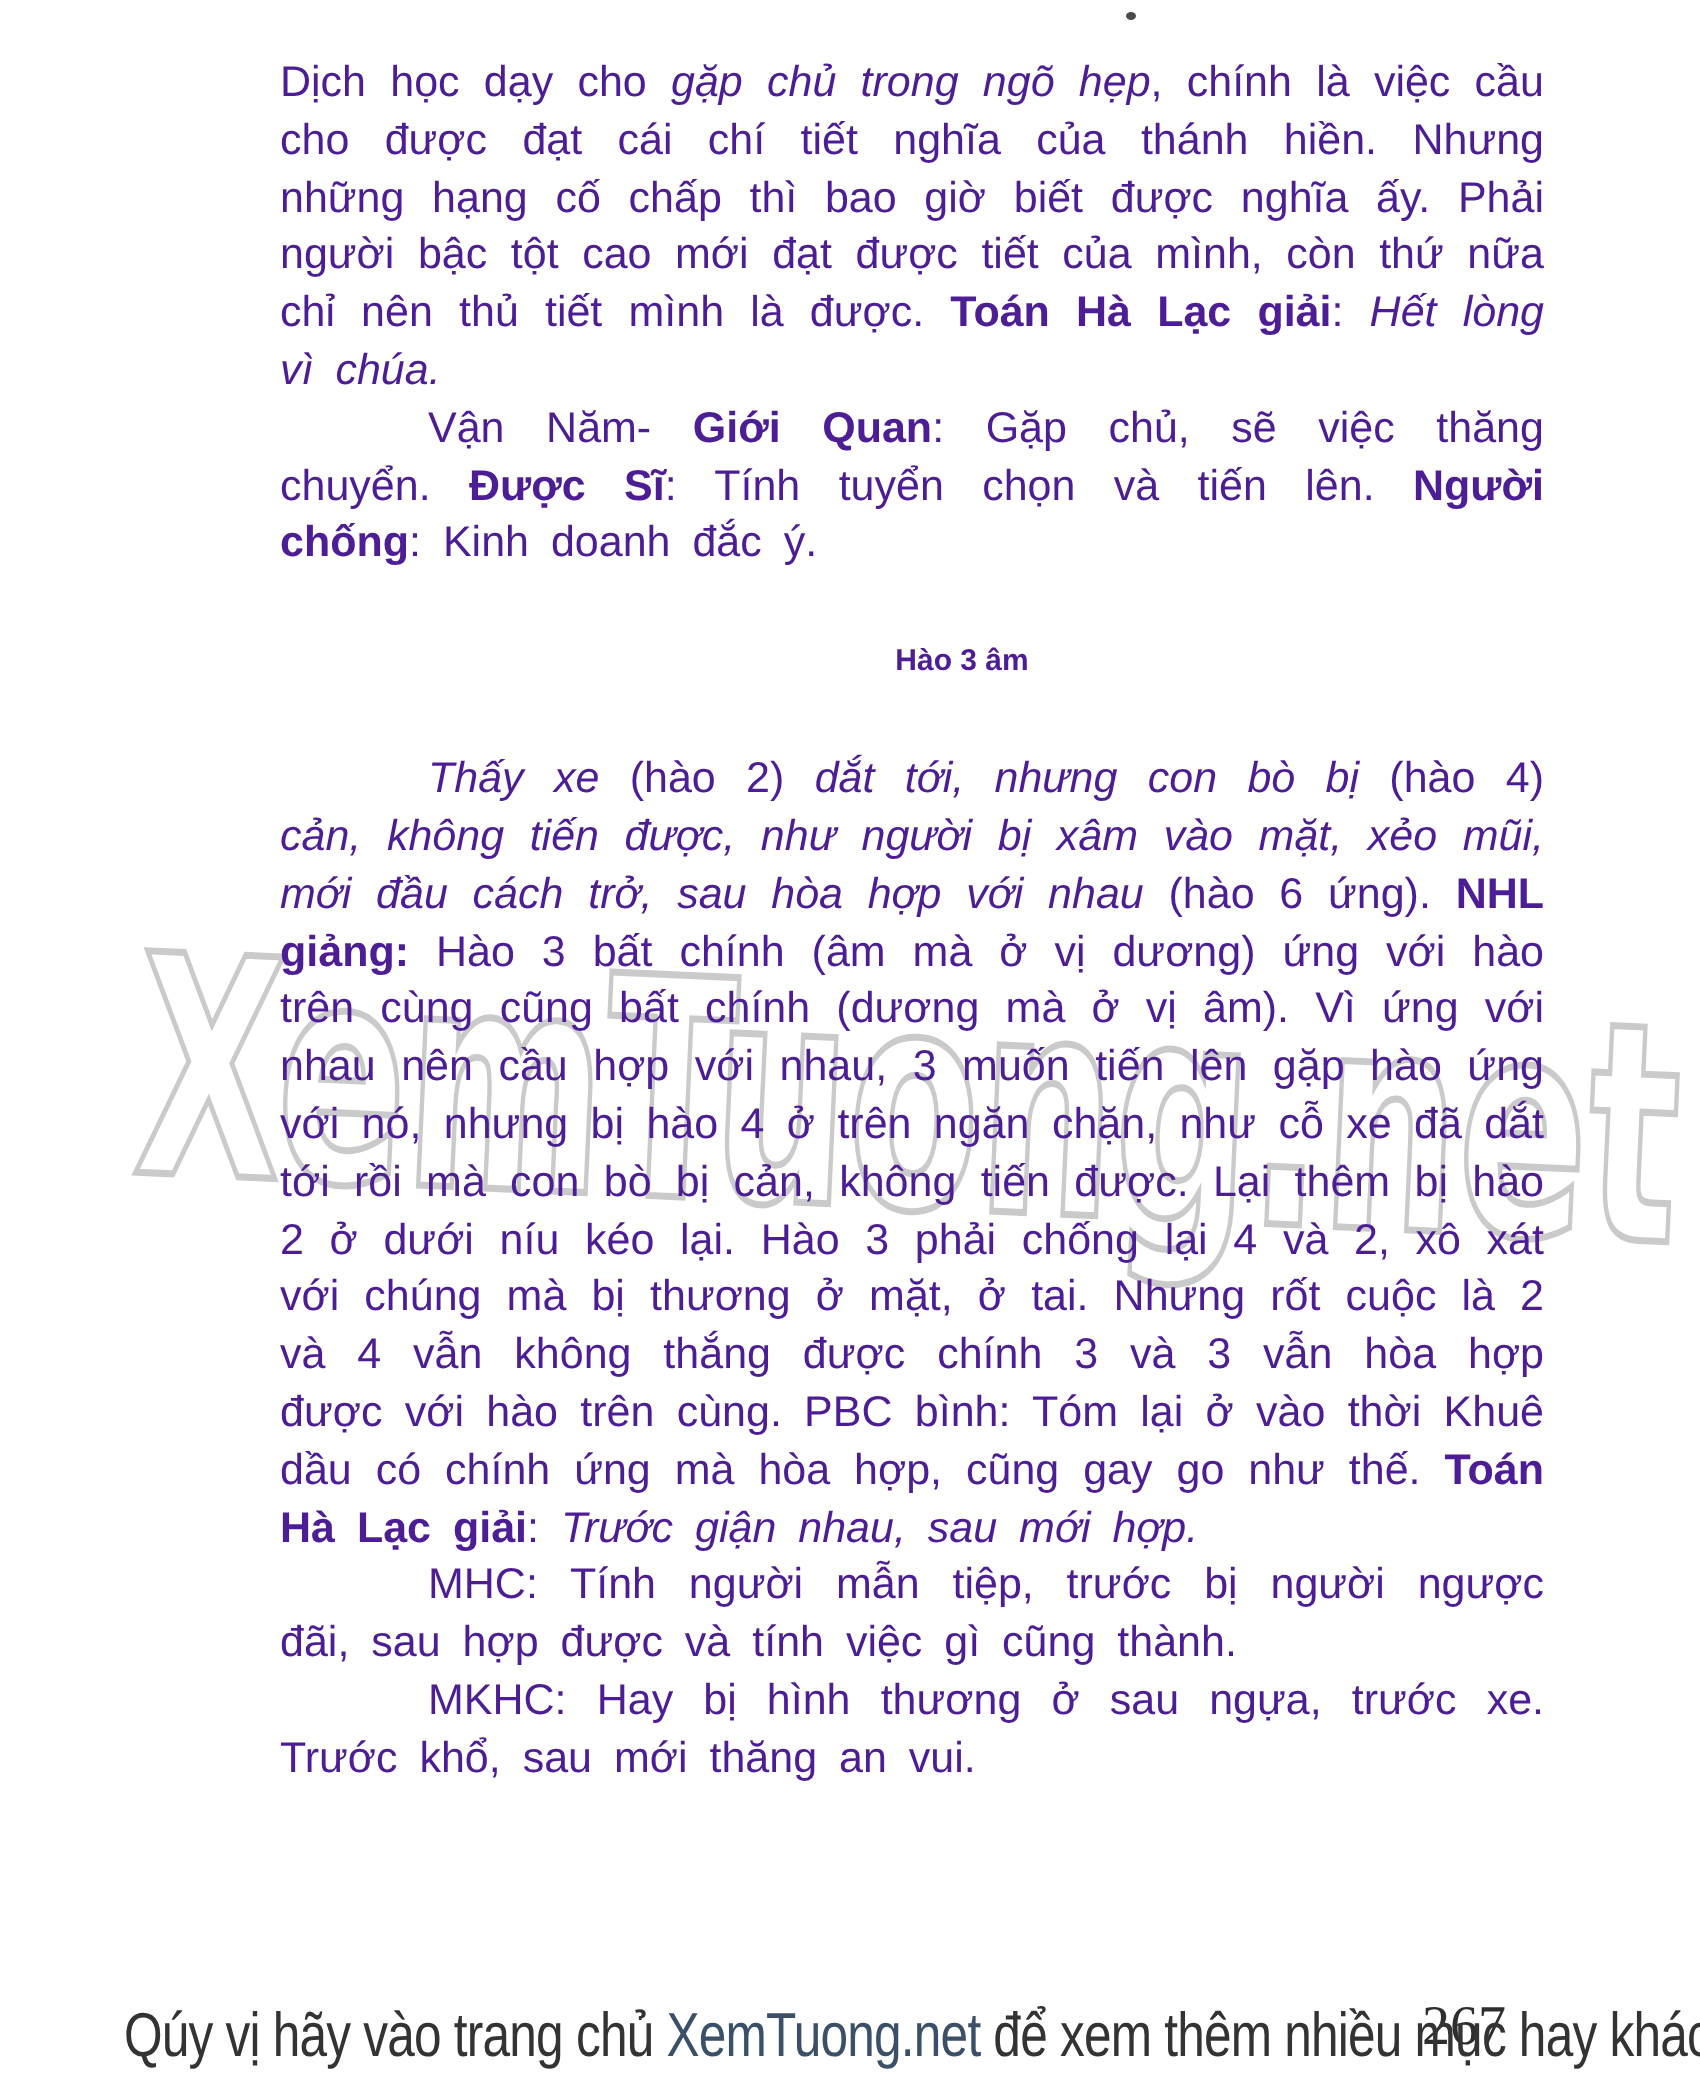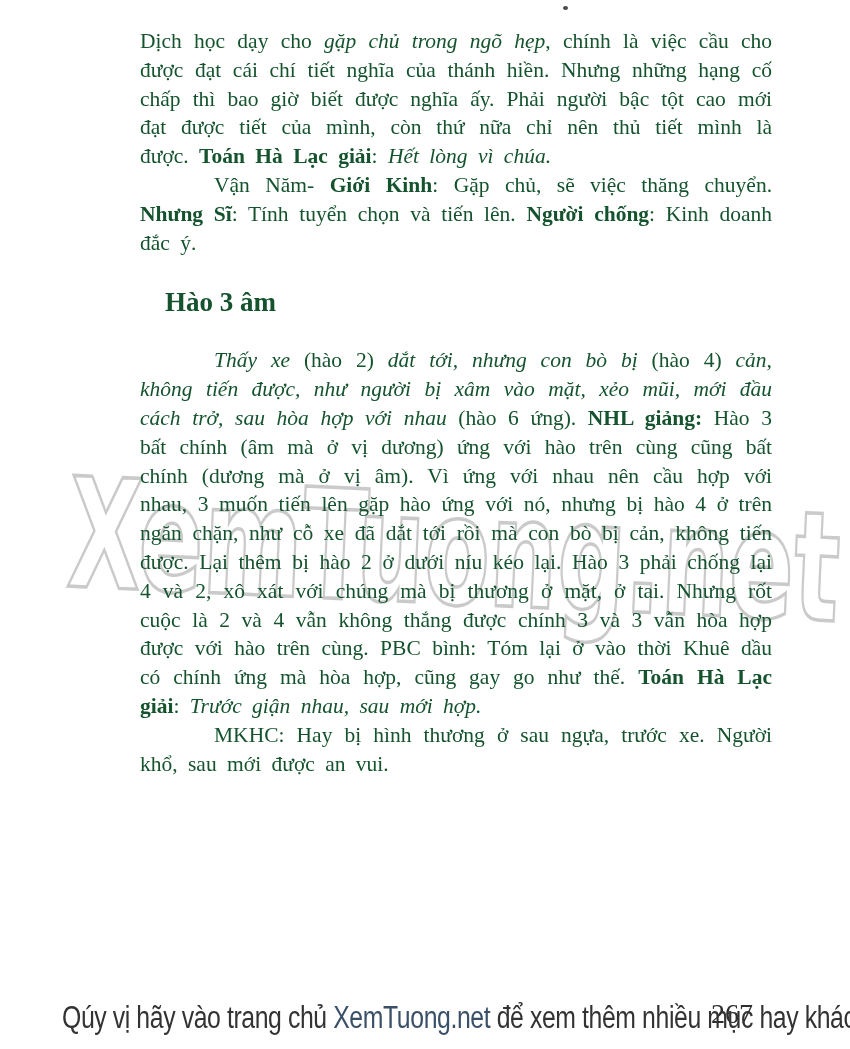--- a/index.html
+++ b/index.html
@@ -26,38 +26,38 @@
   }
   .watermark-svg text {
     font-family: "DejaVu Sans", sans-serif;
     font-weight: bold;
   }
   .text-column {
     position: absolute;
     left: 140px; top: 27px;
     width: 632px;
     z-index: 2;
-    font-family: Liberation Serif, serif;
+    font-family: Liberation Sans, sans-serif;
     font-size: 21.5px;
     line-height: 28.8px;
-    color: #14532d;
+    color: #4c1d95;
     text-align: justify;
   }
   .text-column p {
     margin: 0;
     word-spacing: 5px;
   }
   .text-column p.indent { text-indent: 74px; }
   .it { font-style: italic; }
   .bd { font-weight: bold; }
   .section-heading {
     font-weight: bold;
-    font-size: 27px;
+    font-size: 15px;
     line-height: 28px;
-    text-align: left;
+    text-align: center;
     margin: 31px 0 30px 0;
     transform: translateX(25px);
   }
   .footer {
     position: absolute;
     left: 62px; top: 1000px;
     z-index: 4;
     font-family: "Liberation Sans", "DejaVu Sans", sans-serif;
     font-size: 31px;
     letter-spacing: -0.5px;
@@ -82,23 +82,24 @@
 <div class="page">
 
   <div class="scan-dot"></div>
 
   <svg class="watermark-svg" width="850" height="1049" viewBox="0 0 850 1049">
     <text x="66" y="586" font-size="152" textLength="772" lengthAdjust="spacingAndGlyphs" fill="#ffffff" stroke="#cacaca" stroke-width="3.5" transform="rotate(2.6 66 586)">XemTuong.net</text>
   </svg>
 
   <div class="text-column">
       <p><span>Dịch học dạy cho </span><span class="it">gặp chủ trong ngõ hẹp</span><span>, chính là việc cầu cho được đạt cái chí tiết nghĩa của thánh hiền. Nhưng những hạng cố chấp thì bao giờ biết được nghĩa ấy. Phải người bậc tột cao mới đạt được tiết của mình, còn thứ nữa chỉ nên thủ tiết mình là được. </span><span class="bd">Toán Hà Lạc giải</span><span>: </span><span class="it">Hết lòng vì chúa.</span></p>
-      <p class="indent"><span>Vận Năm- </span><span class="bd">Giới Kinh</span><span>: Gặp chủ, sẽ việc thăng chuyển. </span><span class="bd">Nhưng Sĩ</span><span>: Tính tuyển chọn và tiến lên. </span><span class="bd">Người chống</span><span>: Kinh doanh đắc ý.</span></p>
+      <p class="indent"><span>Vận Năm- </span><span class="bd">Giới Quan</span><span>: Gặp chủ, sẽ việc thăng chuyển. </span><span class="bd">Được Sĩ</span><span>: Tính tuyển chọn và tiến lên. </span><span class="bd">Người chống</span><span>: Kinh doanh đắc ý.</span></p>
       <div class="section-heading">Hào 3 âm</div>
       <p class="indent"><span class="it">Thấy xe</span><span> (hào 2) </span><span class="it">dắt tới, nhưng con bò bị</span><span> (hào 4) </span><span class="it">cản, không tiến được, như người bị xâm vào mặt, xẻo mũi, mới đầu cách trở, sau hòa hợp với nhau</span><span> (hào 6 ứng). </span><span class="bd">NHL giảng:</span><span> Hào 3 bất chính (âm mà ở vị dương) ứng với hào trên cùng cũng bất chính (dương mà ở vị âm). Vì ứng với nhau nên cầu hợp với nhau, 3 muốn tiến lên gặp hào ứng với nó, nhưng bị hào 4 ở trên ngăn chặn, như cỗ xe đã dắt tới rồi mà con bò bị cản, không tiến được. Lại thêm bị hào 2 ở dưới níu kéo lại. Hào 3 phải chống lại 4 và 2, xô xát với chúng mà bị thương ở mặt, ở tai. Nhưng rốt cuộc là 2 và 4 vẫn không thắng được chính 3 và 3 vẫn hòa hợp được với hào trên cùng. PBC bình: Tóm lại ở vào thời Khuê dầu có chính ứng mà hòa hợp, cũng gay go như thế. </span><span class="bd">Toán Hà Lạc giải</span><span>: </span><span class="it">Trước giận nhau, sau mới hợp.</span></p>
-      <p class="indent"><span>MKHC: Hay bị hình thương ở sau ngựa, trước xe. Người khổ, sau mới được an vui.</span></p>
+      <p class="indent"><span>MHC: Tính người mẫn tiệp, trước bị người ngược đãi, sau hợp được và tính việc gì cũng thành.</span></p>
+      <p class="indent"><span>MKHC: Hay bị hình thương ở sau ngựa, trước xe. Trước khổ, sau mới thăng an vui.</span></p>
     </div>
 
   <div class="footer"><span>Qúy vị hãy vào trang chủ </span><span class="site">XemTuong.net</span><span> để xem thêm nhiều mục hay khác</span></div>
 
   <div class="page-number">267</div>
 
 </div>
 
 </body></html>

